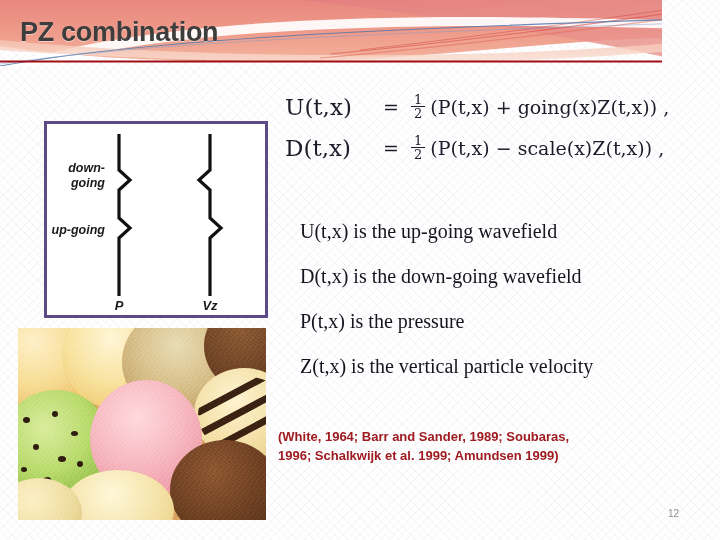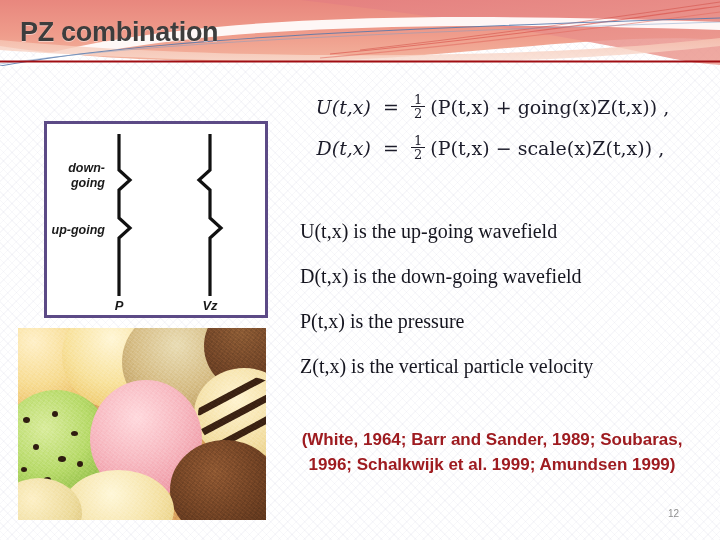--- a/index.html
+++ b/index.html
@@ -12,21 +12,21 @@
   
   #slide{
     position:absolute;inset:0;
     background-color:#ffffff;
     background-image:
       repeating-linear-gradient(45deg, rgba(120,120,170,.055) 0 1px, transparent 1px 6px),
       repeating-linear-gradient(-45deg, rgba(120,120,170,.055) 0 1px, transparent 1px 6px);
   }
   
   #banner{
-    position:absolute;left:0;top:0;width:720px;height:66px;overflow:hidden;text-decoration:underline;
+    position:absolute;left:0;top:0;width:662px;height:66px;overflow:hidden;text-decoration:underline;
   }
   #banner svg{display:block;}
   #title{
     position:absolute;left:20px;top:17px;
     font-size:27px;font-weight:bold;color:#3d3d3d;
     letter-spacing:-.3px;
     text-shadow:0 1px 0 rgba(255,255,255,.45);
     white-space:nowrap;
   }
   
@@ -51,35 +51,34 @@
       repeating-linear-gradient(38deg, rgba(255,255,255,.10) 0 1px, transparent 1px 3px),
       repeating-linear-gradient(-52deg, rgba(0,0,0,.08) 0 1px, transparent 1px 4px);
     mix-blend-mode:overlay;
   }
   
   #eqns{
     position:absolute;left:285px;top:86px;width:420px;
     color:#1c1c2a;
   }
   .eqrow{display:flex;align-items:center;height:41px;font-family:"DejaVu Serif",serif;}
-  .lhs{width:86px;text-align:right;font-size:19px;font-style:italic;}
+  .lhs{width:86px;text-align:left;font-size:23px;}
   .eq{width:40px;text-align:center;font-size:19px;}
   .frac{display:inline-block;text-align:center;font-size:13px;line-height:1.02;margin-right:5px;vertical-align:middle;}
   .frac .num{display:block;padding:0 3px;}
   .frac .den{display:block;border-top:1px solid #1c1c2a;padding:0 3px;}
   .rhs{font-size:19px;display:flex;align-items:center;}
   #defs{
     position:absolute;left:300px;top:200px;width:410px;
     font-family:"Liberation Serif",serif;color:#15151f;margin-top:20px;
   }
   .defline{font-size:20px;margin-bottom:22px;white-space:nowrap;}
   #citation{
     position:absolute;left:278px;top:428px;width:428px;
-    text-align:center;
-    font-size:17px;font-weight:bold;line-height:1.45;
+    font-size:13px;font-weight:bold;line-height:1.45;
     color:#9e1b20;
   }
   #slide-number{
     position:absolute;left:668px;top:508px;
     font-size:10px;color:#8f8f8f;
   }
 </style>
 </head>
 <body>
 

